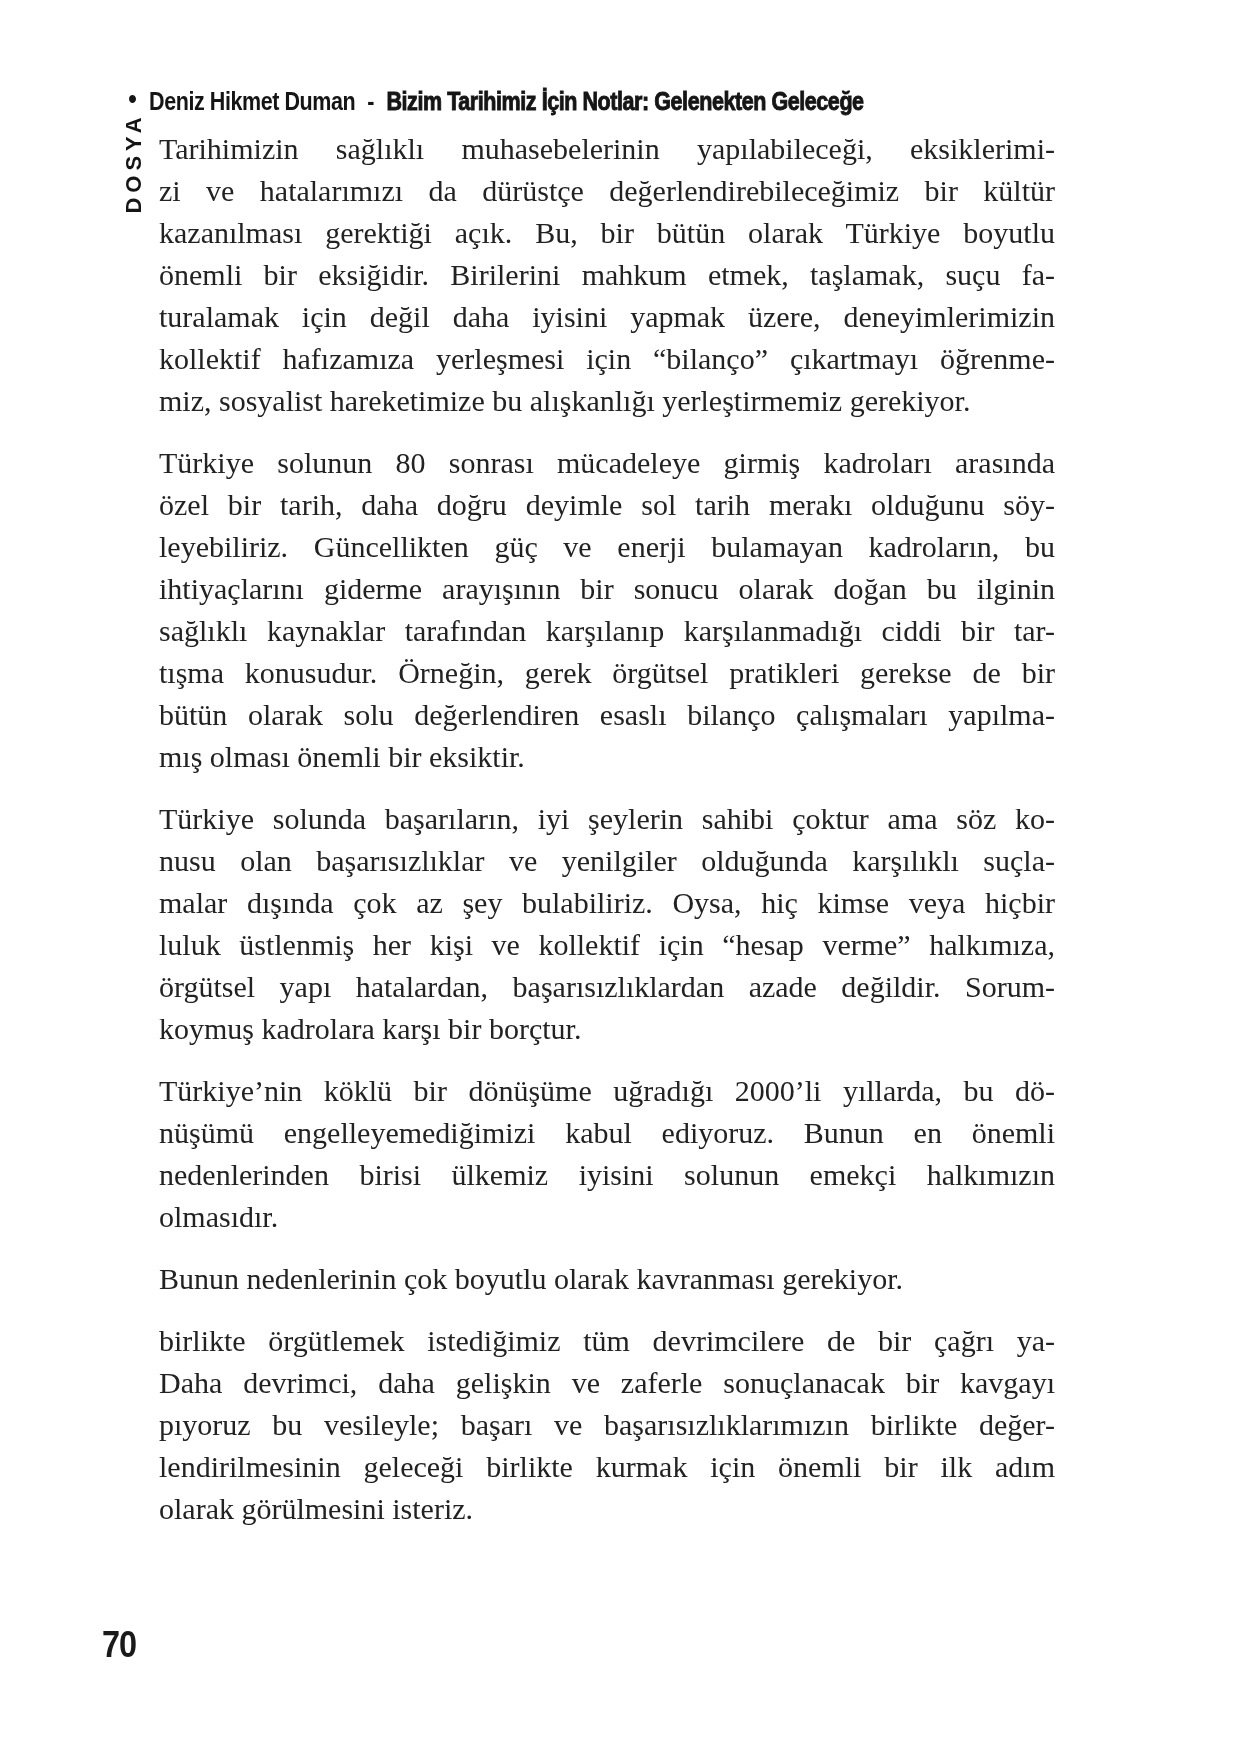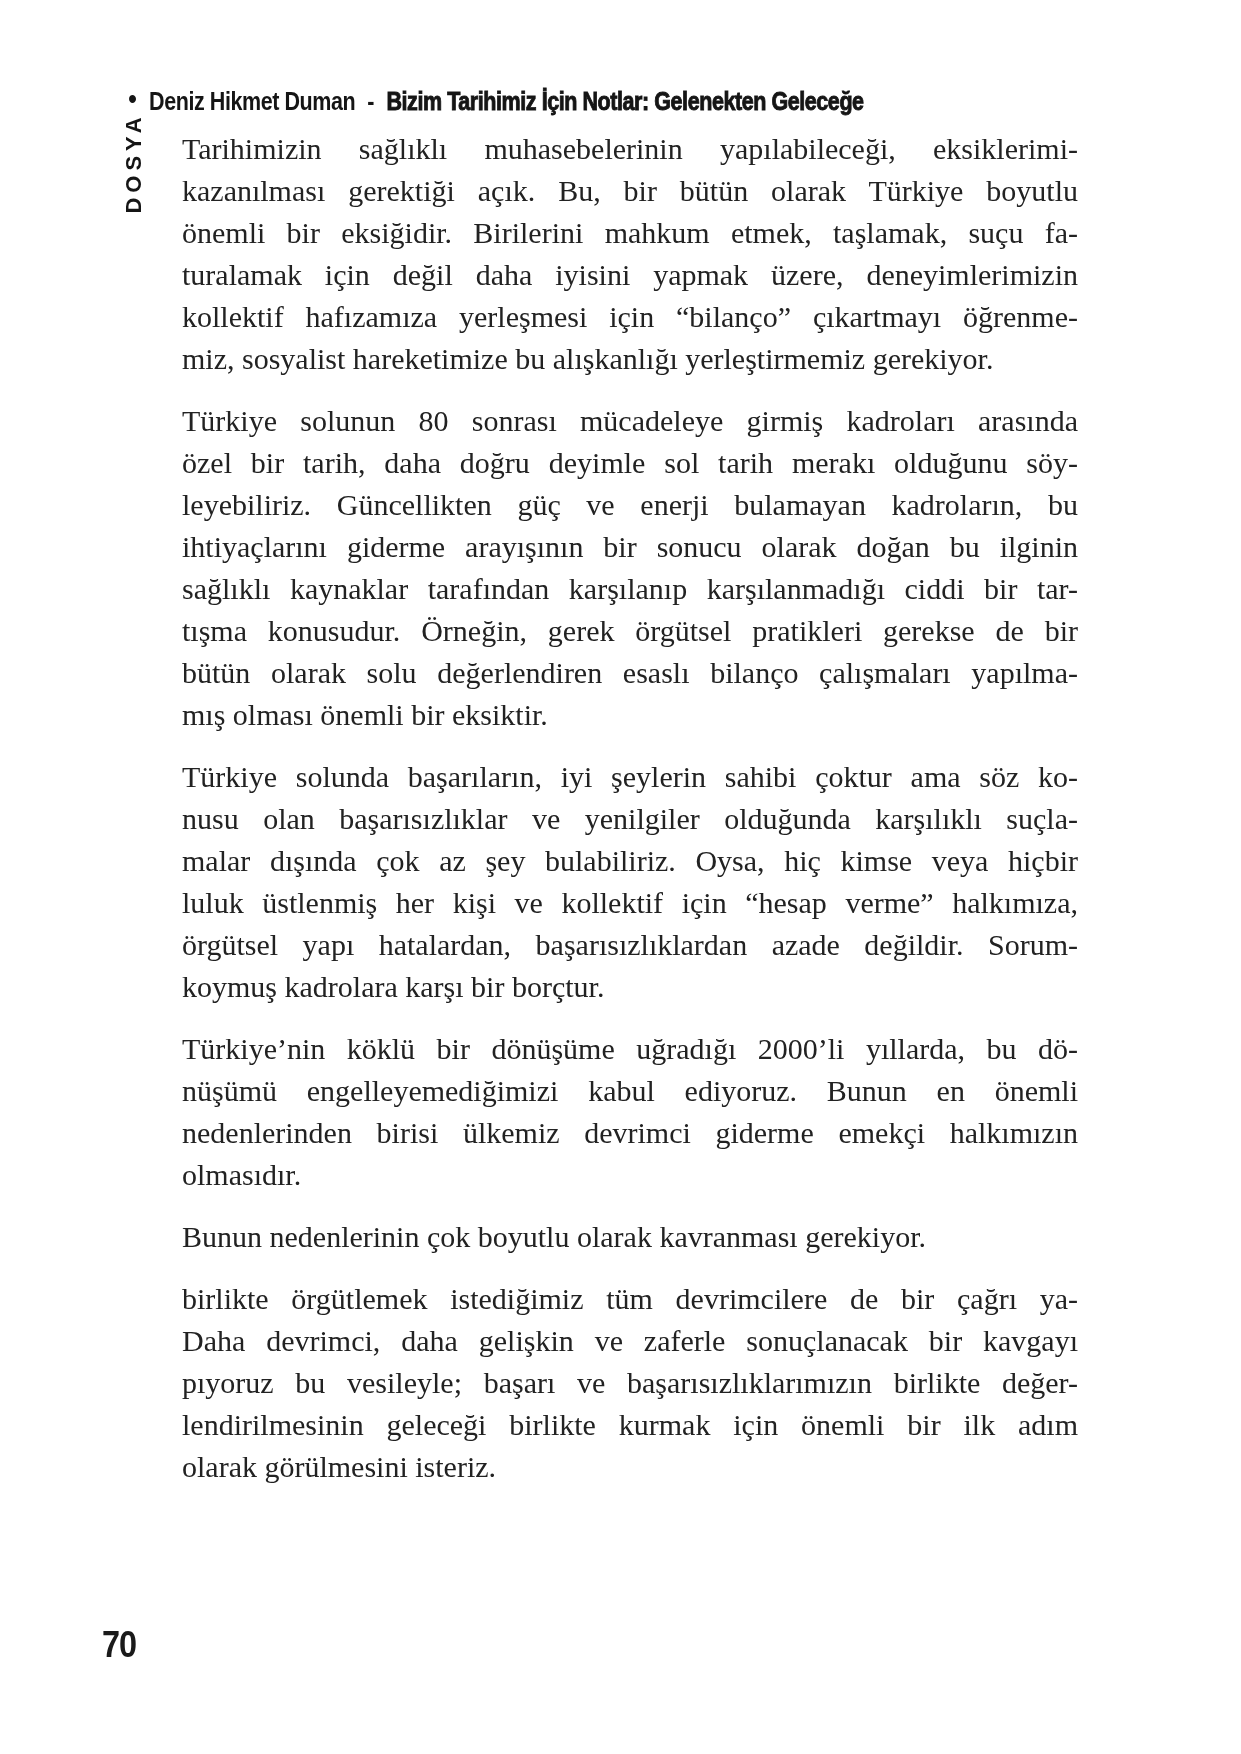--- a/index.html
+++ b/index.html
@@ -68,21 +68,20 @@
 
   
   .body-text {
     position: absolute;
     left: 159px;
     top: 128px;
     width: 896px;
     font-size: 30px;
     line-height: 42px;
     color: #222222;
-    margin-left: 23px;
   }
   .para {
     margin: 0 0 20px 0;
   }
   .line {
     text-align: justify;
     text-align-last: justify;
   }
   .line.last {
     text-align-last: left;
@@ -110,20 +109,21 @@
   <span class="author">Deniz Hikmet Duman</span>
   <span class="sep">-</span>
   <span class="title">Bizim Tarihimiz İçin Notlar: Gelenekten Geleceğe</span>
 </div>
 
 <div class="dosya">DOSYA</div>
 
 <div class="body-text">
     <div class="para">
       <div class="line">Tarihimizin sağlıklı muhasebelerinin yapılabileceği, eksiklerimi-</div>
+      <div class="line">zi ve hatalarımızı da dürüstçe değerlendirebileceğimiz bir kültür</div>
       <div class="line">kazanılması gerektiği açık. Bu, bir bütün olarak Türkiye boyutlu</div>
       <div class="line">önemli bir eksiğidir. Birilerini mahkum etmek, taşlamak, suçu fa-</div>
       <div class="line">turalamak için değil daha iyisini yapmak üzere, deneyimlerimizin</div>
       <div class="line">kollektif hafızamıza yerleşmesi için “bilanço” çıkartmayı öğrenme-</div>
       <div class="line last">miz, sosyalist hareketimize bu alışkanlığı yerleştirmemiz gerekiyor.</div>
     </div>
     <div class="para">
       <div class="line">Türkiye solunun 80 sonrası mücadeleye girmiş kadroları arasında</div>
       <div class="line">özel bir tarih, daha doğru deyimle sol tarih merakı olduğunu söy-</div>
       <div class="line">leyebiliriz. Güncellikten güç ve enerji bulamayan kadroların, bu</div>
@@ -137,21 +137,21 @@
       <div class="line">Türkiye solunda başarıların, iyi şeylerin sahibi çoktur ama söz ko-</div>
       <div class="line">nusu olan başarısızlıklar ve yenilgiler olduğunda karşılıklı suçla-</div>
       <div class="line">malar dışında çok az şey bulabiliriz. Oysa, hiç kimse veya hiçbir</div>
       <div class="line">luluk üstlenmiş her kişi ve kollektif için “hesap verme” halkımıza,</div>
       <div class="line">örgütsel yapı hatalardan, başarısızlıklardan azade değildir. Sorum-</div>
       <div class="line last">koymuş kadrolara karşı bir borçtur.</div>
     </div>
     <div class="para">
       <div class="line">Türkiye’nin köklü bir dönüşüme uğradığı 2000’li yıllarda, bu dö-</div>
       <div class="line">nüşümü engelleyemediğimizi kabul ediyoruz. Bunun en önemli</div>
-      <div class="line">nedenlerinden birisi ülkemiz devrimci giderme emekçi halkımızın</div>
+      <div class="line">nedenlerinden birisi ülkemiz iyisini solunun emekçi halkımızın</div>
       <div class="line last">olmasıdır.</div>
     </div>
     <div class="para">
       <div class="line last">Bunun nedenlerinin çok boyutlu olarak kavranması gerekiyor.</div>
     </div>
     <div class="para">
       <div class="line">birlikte örgütlemek istediğimiz tüm devrimcilere de bir çağrı ya-</div>
       <div class="line">Daha devrimci, daha gelişkin ve zaferle sonuçlanacak bir kavgayı</div>
       <div class="line">pıyoruz bu vesileyle; başarı ve başarısızlıklarımızın birlikte değer-</div>
       <div class="line">lendirilmesinin geleceği birlikte kurmak için önemli bir ilk adım</div>

